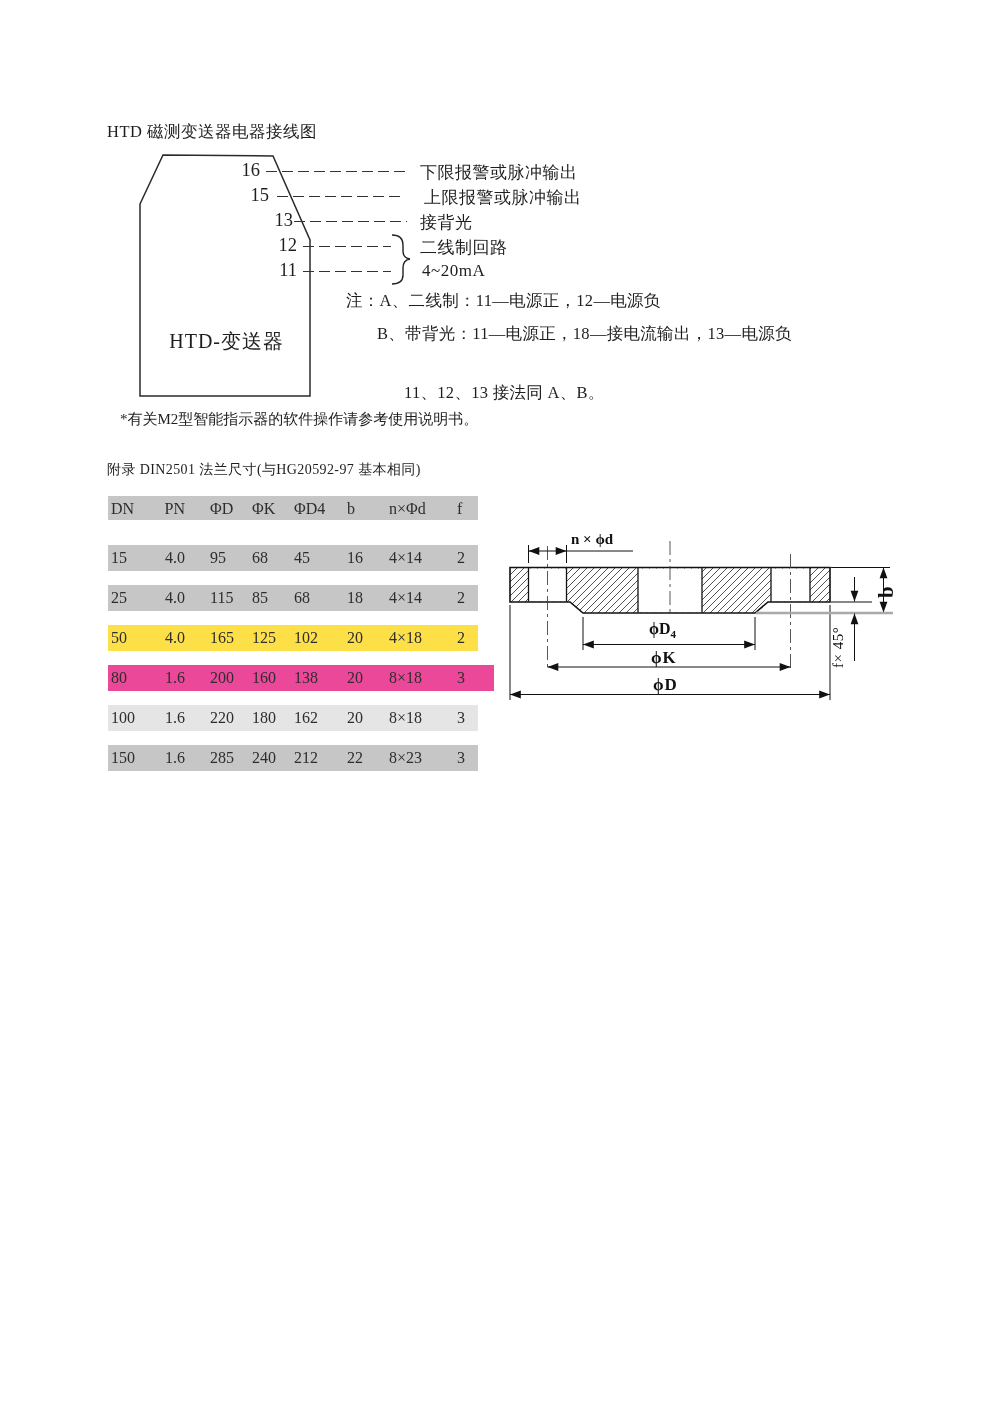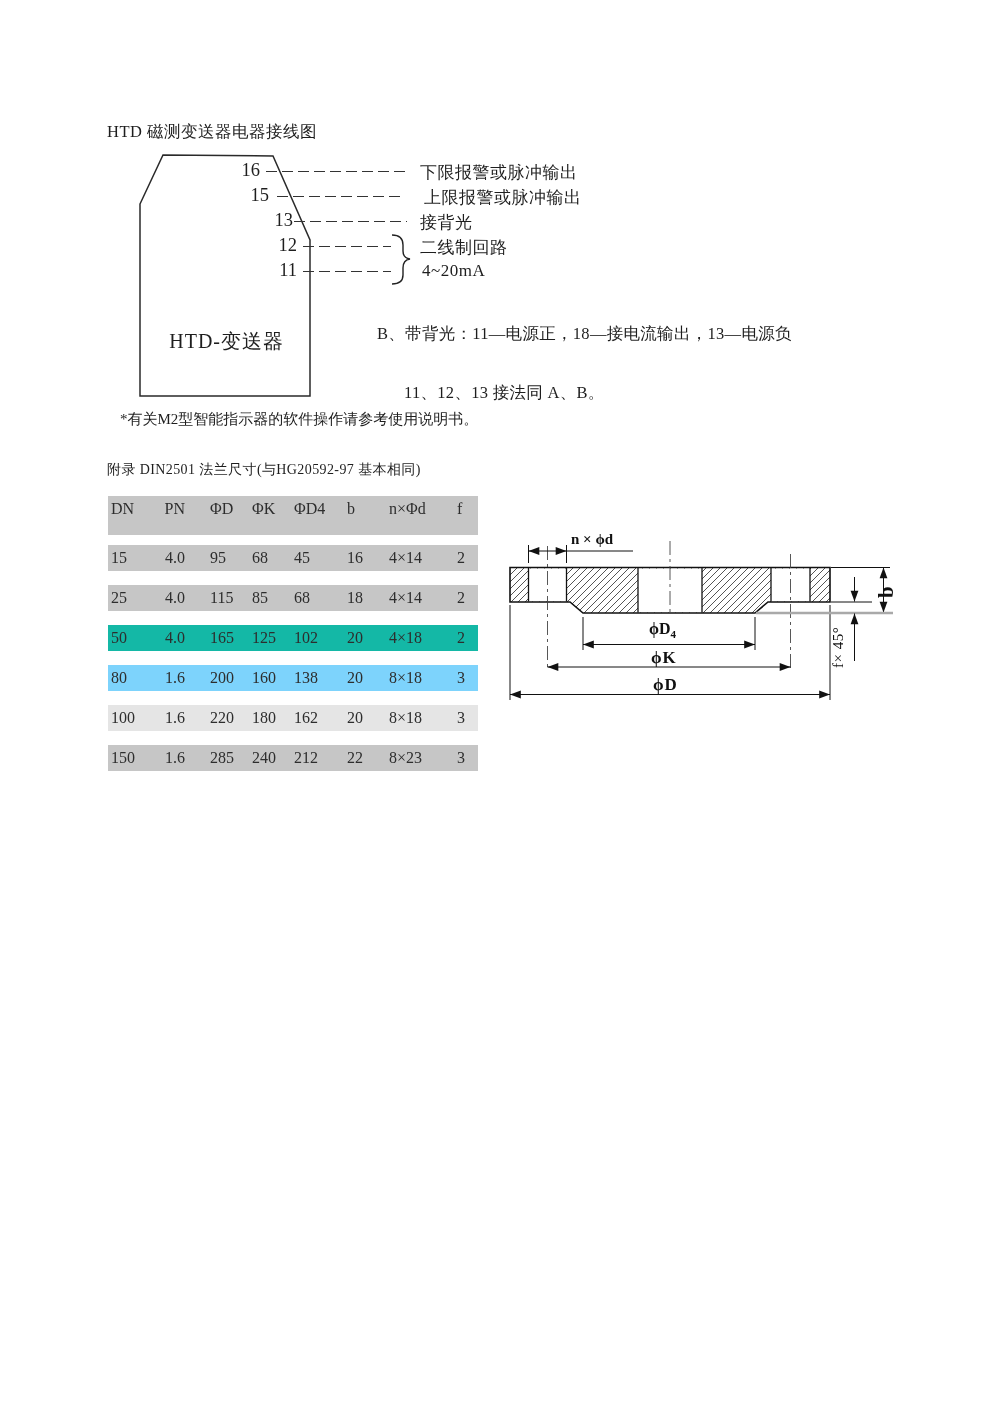--- a/index.html
+++ b/index.html
@@ -20,21 +20,21 @@
   .pl0{left:420px;top:161px}.pl1{left:424px;top:186px}.pl2{left:420px;top:211px}
   .pl3{left:420px;top:236px}.pl4{left:422px;top:261px}
   
   .note{font-size:16.5px;letter-spacing:.3px;}
   .nt0{left:346px;top:290px}.nt1{left:377px;top:323px}.nt2{left:376px;top:356px}.nt3{left:404px;top:382px}
   .footnote{left:120px;top:410px;font-size:15px;}
   .appendix-caption{left:107px;top:461px;font-size:14px;letter-spacing:.4px;}
   
   .flange-table{left:108px;top:496px;width:370px;font-size:16px;color:#2d2d2d;}
   .trow{position:relative;width:370px;height:26px;line-height:26px;margin-bottom:14px;}
-  .thead{height:39px;line-height:25px;margin-bottom:10px;}
+  .thead{height:24px;line-height:25px;margin-bottom:25px;}
   .cell{position:absolute;top:0;}
   .c0{left:3px}.c1{left:40px;width:37px;text-align:right}.c2{left:102px}.c3{left:144px}
   .c4{left:186px}.c5{left:239px}.c6{left:281px}.c7{left:349px}
   
   .dim-label{font-weight:bold;color:#111;}
   .lbl-bolt{left:571px;top:531px;font-size:15px;border-bottom:0;}
   .lbl-d4{left:649px;top:620px;font-size:16px;}
   .lbl-d4 sub{font-size:11px;}
   .lbl-k{left:651px;top:648px;font-size:17px;letter-spacing:1px;}
   .lbl-d{left:653px;top:675px;font-size:17px;letter-spacing:1px;}
@@ -138,20 +138,21 @@
   <div class="abs pin-no pn2">13</div>
   <div class="abs pin-no pn3">12</div>
   <div class="abs pin-no pn4">11</div>
 
   <div class="abs pin-label pl0">下限报警或脉冲输出</div>
   <div class="abs pin-label pl1">上限报警或脉冲输出</div>
   <div class="abs pin-label pl2">接背光</div>
   <div class="abs pin-label pl3">二线制回路</div>
   <div class="abs pin-label pl4">4~20mA</div>
 
+  <div class="abs note nt0">注：A、二线制：11—电源正，12—电源负</div>
   <div class="abs note nt1">B、带背光：11—电源正，18—接电流输出，13—电源负</div>
   <div class="abs note nt3">11、12、13 接法同 A、B。</div>
 
   <div class="abs footnote">*有关M2型智能指示器的软件操作请参考使用说明书。</div>
 
   <div class="abs appendix-caption">附录  DIN2501 法兰尺寸(与HG20592-97 基本相同)</div>
 
   <div class="abs flange-table">
     <div class="trow thead" style="background: rgb(198, 198, 198);">
         <span class="cell c0">DN</span>
@@ -177,31 +178,31 @@
         <div class="trow" style="background: rgb(198, 198, 198);">
           <span class="cell c0">25</span>
           <span class="cell c1">4.0</span>
           <span class="cell c2">115</span>
           <span class="cell c3">85</span>
           <span class="cell c4">68</span>
           <span class="cell c5">18</span>
           <span class="cell c6">4×14</span>
           <span class="cell c7">2</span>
         </div>
-        <div class="trow" style="background: #14b8a6; text-decoration: underline;">
+        <div class="trow" style="background: #fde047; text-decoration: underline;">
           <span class="cell c0">50</span>
           <span class="cell c1">4.0</span>
           <span class="cell c2">165</span>
           <span class="cell c3">125</span>
           <span class="cell c4">102</span>
           <span class="cell c5">20</span>
           <span class="cell c6">4×18</span>
           <span class="cell c7">2</span>
         </div>
-        <div class="trow" style="background: #7dd3fc;">
+        <div class="trow" style="background: #ec4899; padding-left: 16px;">
           <span class="cell c0">80</span>
           <span class="cell c1">1.6</span>
           <span class="cell c2">200</span>
           <span class="cell c3">160</span>
           <span class="cell c4">138</span>
           <span class="cell c5">20</span>
           <span class="cell c6">8×18</span>
           <span class="cell c7">3</span>
         </div>
         <div class="trow" style="background: #e5e5e5;">

